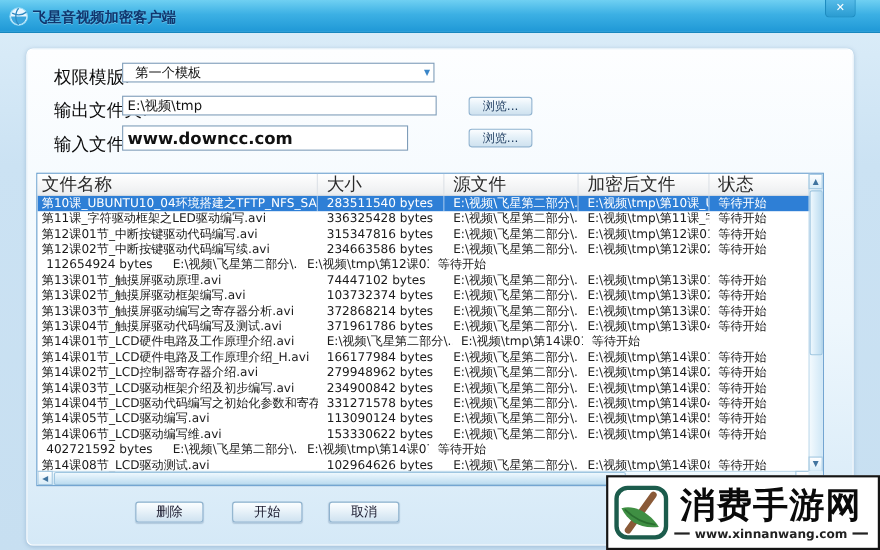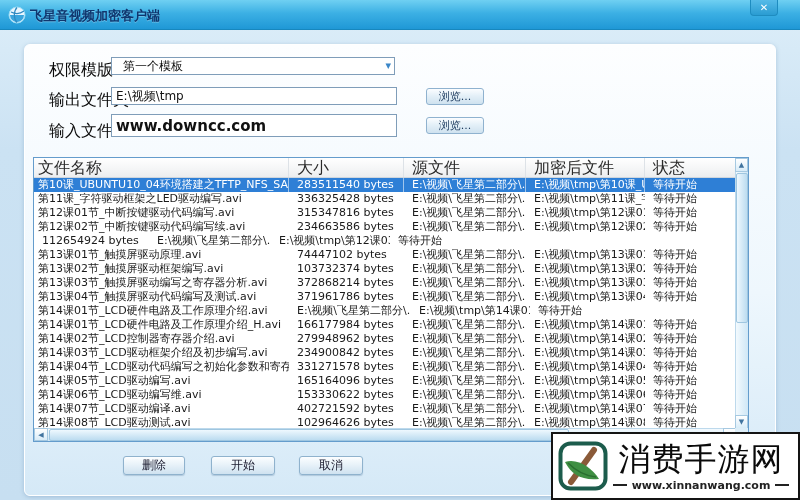--- a/index.html
+++ b/index.html
@@ -20,21 +20,21 @@
   
   #panel { position:absolute; left:24px; top:44px; width:752px; height:452px;
     background:linear-gradient(180deg,#fdfeff 0%,#eef7fd 55%,#d5e9f7 100%);
     border:1px solid #ffffff; border-radius:6px; box-shadow:0 1px 4px rgba(90,130,170,.35); }
 
   .form-label { position:absolute; font-size:16px; color:#0a0a0a; }
   .textbox { position:absolute; background:#fff; border:1px solid #7f9db9; font-size:12px; color:#111; padding:0 4px; display:flex; align-items:center; }
   #combo-template { left:86px; top:12px; width:284px; height:18px;padding-left:11px; }
   #combo-chevron { position:absolute; right:3px; top:1px; color:#3a86c8; font-size:11px; }
   #output-input { left:86px; top:42px; width:286px; height:18px; }
-  #input-file-input { left:86px; top:69px; width:286px; height:23px; font-size:15px; font-weight:bold; }
+  #input-file-input { left:86px; top:69px; width:260px; height:23px; font-size:15px; font-weight:bold; }
   .browse-btn { position:absolute; left:401px; width:58px; height:17px;
     background:linear-gradient(180deg,#fbfdff 0%,#e4f0f8 45%,#cfe2ef 100%);
     border:1px solid #8fb2cf; border-radius:3px; font-size:11px; color:#1c3a5e; text-align:center; line-height:15px; cursor:pointer; }
   #browse-output { top:43px; }
   #browse-input { top:72px; }
 
   
   #table-wrap { position:absolute; left:8px; top:112px; width:716px; height:285px; background:#fff; border:1px solid #649ccc; overflow:hidden; }
   #thead { position:absolute; left:0; top:0; width:703px; height:20px; display:flex;
     background:linear-gradient(180deg,#ffffff 0%,#f4f5f6 60%,#ebedef 100%); border-bottom:1px solid #cfd6dd; }
@@ -75,21 +75,21 @@
     box-shadow:0 1px 1px rgba(120,150,180,.4); }
   #btn-delete { left:98px; width:62px; }
   #btn-start  { left:186px; width:64px; }
   #btn-cancel { left:274px; width:64px; }
 
   
   #watermark { position:absolute; left:551px; top:432px; width:249px; height:68px;
     background:#ffffff; border:2px solid #141414; display:flex; align-items:center; z-index:10; }
   #wm-logo { width:50px; height:50px; margin-left:5px; flex:none; }
   #wm-right { flex:1; text-align:center; padding-right:4px; }
-  #wm-title { font-size:32px; font-weight:normal; color:#0a0a0a; letter-spacing:1px; line-height:36px; white-space:nowrap; }
+  #wm-title { font-size:32px; font-weight:bold; color:#0a0a0a; letter-spacing:1px; line-height:36px; white-space:nowrap; }
   #wm-urlrow { display:flex; align-items:center; justify-content:center; margin-top:2px; }
   .wm-dash { height:2px; background:#222; flex:1; max-width:38px; margin:0 5px; }
   #wm-url { font-size:11px; font-weight:bold; color:#222; white-space:nowrap; }
 </style>
 </head>
 <body>
 
 <div id="window">
 
   <div id="titlebar">
@@ -225,34 +225,33 @@
           </div>
           <div class="trow">
             <div class="tcell c0">第14课04节_LCD驱动代码编写之初始化参数和寄存器.avi</div>
             <div class="tcell c1">331271578 bytes</div>
             <div class="tcell c2">E:\视频\飞星第二部分\...</div>
             <div class="tcell c3">E:\视频\tmp\第14课04...</div>
             <div class="tcell c4">等待开始</div>
           </div>
           <div class="trow">
             <div class="tcell c0">第14课05节_LCD驱动编写.avi</div>
-            <div class="tcell c1">165164096 bytes</div>
+            <div class="tcell c1">113090124 bytes</div>
             <div class="tcell c2">E:\视频\飞星第二部分\...</div>
             <div class="tcell c3">E:\视频\tmp\第14课05...</div>
             <div class="tcell c4">等待开始</div>
           </div>
           <div class="trow">
             <div class="tcell c0">第14课06节_LCD驱动编写维.avi</div>
             <div class="tcell c1">153330622 bytes</div>
             <div class="tcell c2">E:\视频\飞星第二部分\...</div>
             <div class="tcell c3">E:\视频\tmp\第14课06...</div>
             <div class="tcell c4">等待开始</div>
           </div>
           <div class="trow">
-            <div class="tcell c0">第14课07节_LCD驱动编译.avi</div>
             <div class="tcell c1">402721592 bytes</div>
             <div class="tcell c2">E:\视频\飞星第二部分\...</div>
             <div class="tcell c3">E:\视频\tmp\第14课07...</div>
             <div class="tcell c4">等待开始</div>
           </div>
           <div class="trow">
             <div class="tcell c0">第14课08节_LCD驱动测试.avi</div>
             <div class="tcell c1">102964626 bytes</div>
             <div class="tcell c2">E:\视频\飞星第二部分\...</div>
             <div class="tcell c3">E:\视频\tmp\第14课08...</div>

